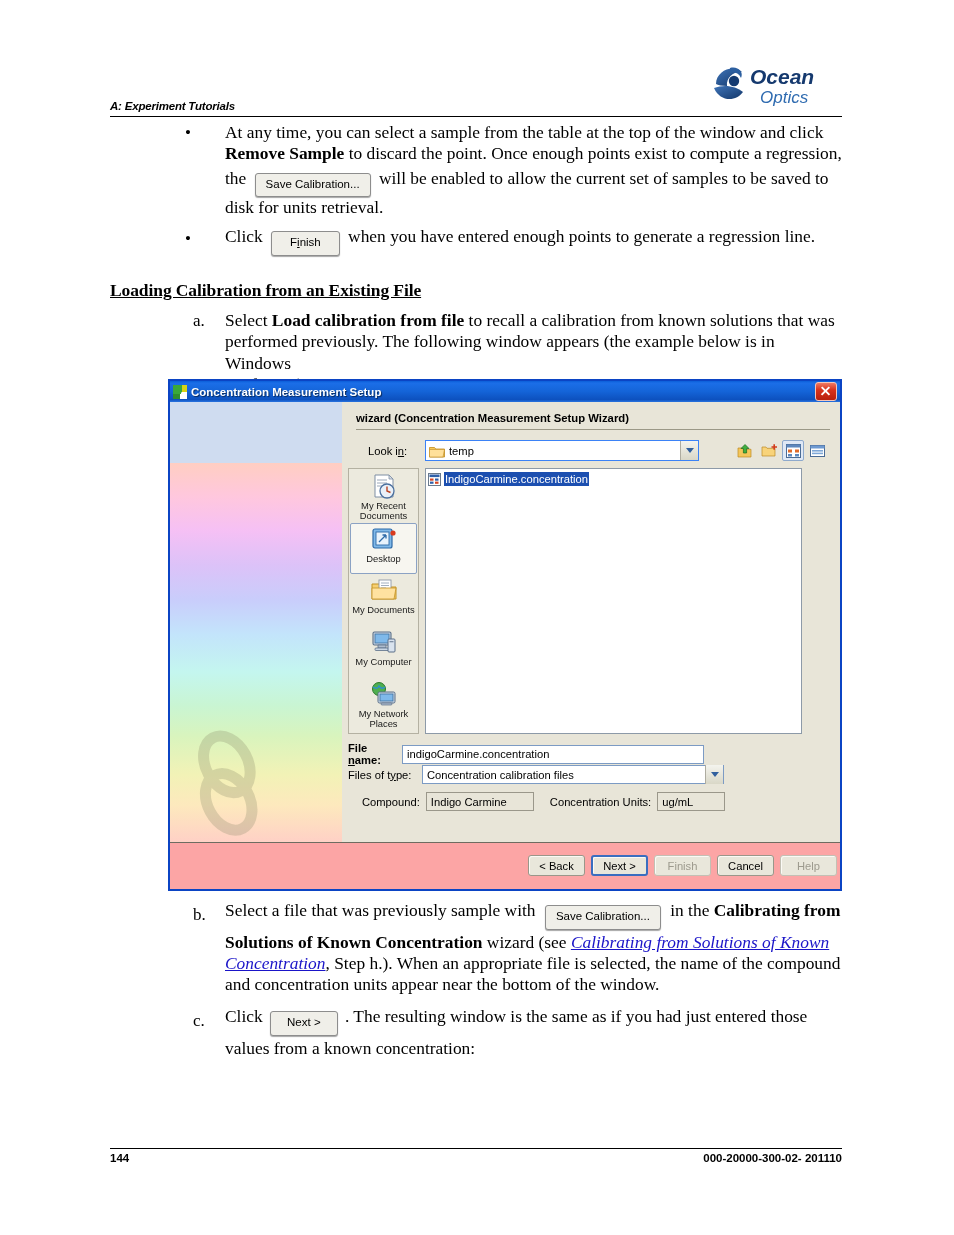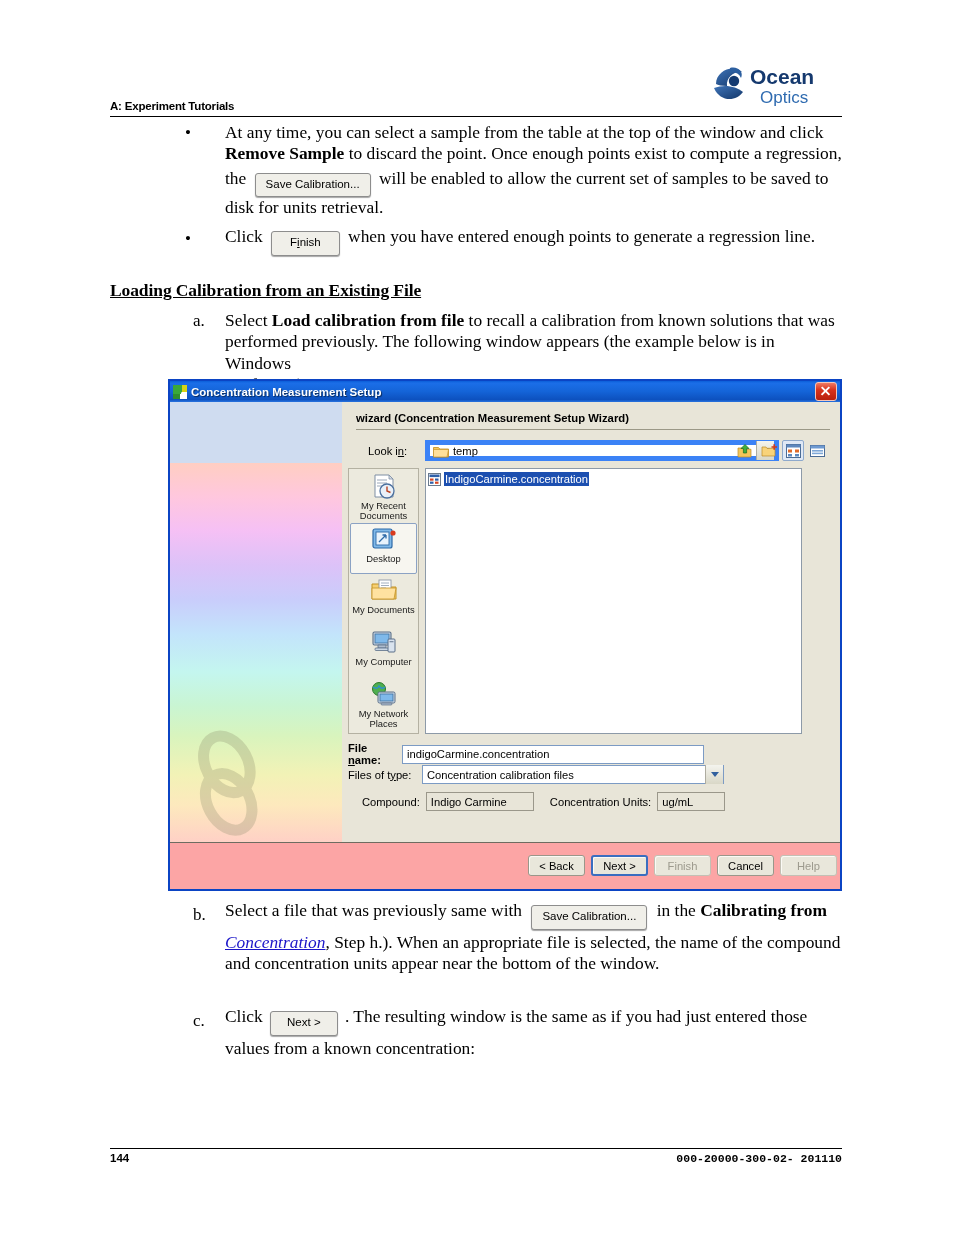--- a/index.html
+++ b/index.html
@@ -23,20 +23,21 @@
     height: 1235px;
   }
 
   
   .header {
     position: absolute;
     left: 110px;
     top: 62px;
     width: 732px;
     height: 58px;
+    font-style: italic;
   }
   .logo {
     position: absolute;
     right: 0px;
     top: 0px;
     width: 132px;
     height: 48px;
   }
   .logo svg { display: block; }
 
@@ -234,24 +235,24 @@
     position: absolute;
     left: 26px;
     top: 43px;
     font-size: 11.2px;
   }
   .lookin-label .acc { text-decoration: underline; }
   .lookin-combo {
     position: absolute;
     left: 83px;
     top: 38px;
-    width: 354px;
+    width: 274px;
     height: 21px;
     background: #fff;
-    border: 5px solid #3b82f6;
+    border: 1px solid #3b82f6;
     box-sizing: border-box;
     display: flex;
     align-items: center;
   }
   .folder-ico {
     width: 16px; height: 13px; margin-left: 3px; margin-right: 4px;
     flex: 0 0 auto;
   }
   .lookin-text {
     font-size: 11.2px;
@@ -430,21 +431,21 @@
     left: 110px;
     top: 1152px;
     font-family: "Liberation Sans", sans-serif;
     font-size: 11.5px;
     font-weight: bold;
   }
   .footer-right {
     position: absolute;
     right: 112px;
     top: 1152px;
-    font-family: Liberation Mono, monospace;
+    font-family: Liberation Sans, sans-serif;
     font-size: 11.5px;
     font-weight: bold;
   }
 </style>
 </head>
 <body>
 
 <div class="page">
 
   <div class="header">
@@ -504,24 +505,25 @@
         <div><span>Select </span><span class="bold">Load calibration from file</span><span> to recall a calibration from known solutions that was</span></div>
         <div><span>performed previously. The following window appears (the example below is in Windows</span></div>
         <div><span>XP format):</span></div>
       </div>
     </div>
 
     <div class="blk" style="left:0; top:778px; width:734px;">
       <span class="bullet-mark" style="left:83px; top:4px; font-family:'Liberation Serif',serif;">b.</span>
       <div style="margin-left:115px;">
         <div style="margin-bottom:2px;">
-          <span>Select a file that was previously same with</span>
+          <span>Select a file that was previously sample with</span>
           <span class="winbtn" style="margin:0 5px;">Save Calibration...</span>
           <span>in the </span><span class="bold">Calibrating from</span>
         </div>
+        <div><span class="bold">Solutions of Known Concentration</span><span> wizard (see </span><span class="link">Calibrating from Solutions of Known</span></div>
         <div><span class="link">Concentration</span><span>, Step h.). When an appropriate file is selected, the name of the compound</span></div>
         <div><span>and concentration units appear near the bottom of the window.</span></div>
       </div>
     </div>
 
     <div class="blk" style="left:0; top:884px; width:734px;">
       <span class="bullet-mark" style="left:83px; top:4px; font-family:'Liberation Serif',serif;">c.</span>
       <div style="margin-left:115px;">
         <div style="margin-bottom:2px;">
           <span>Click</span>

